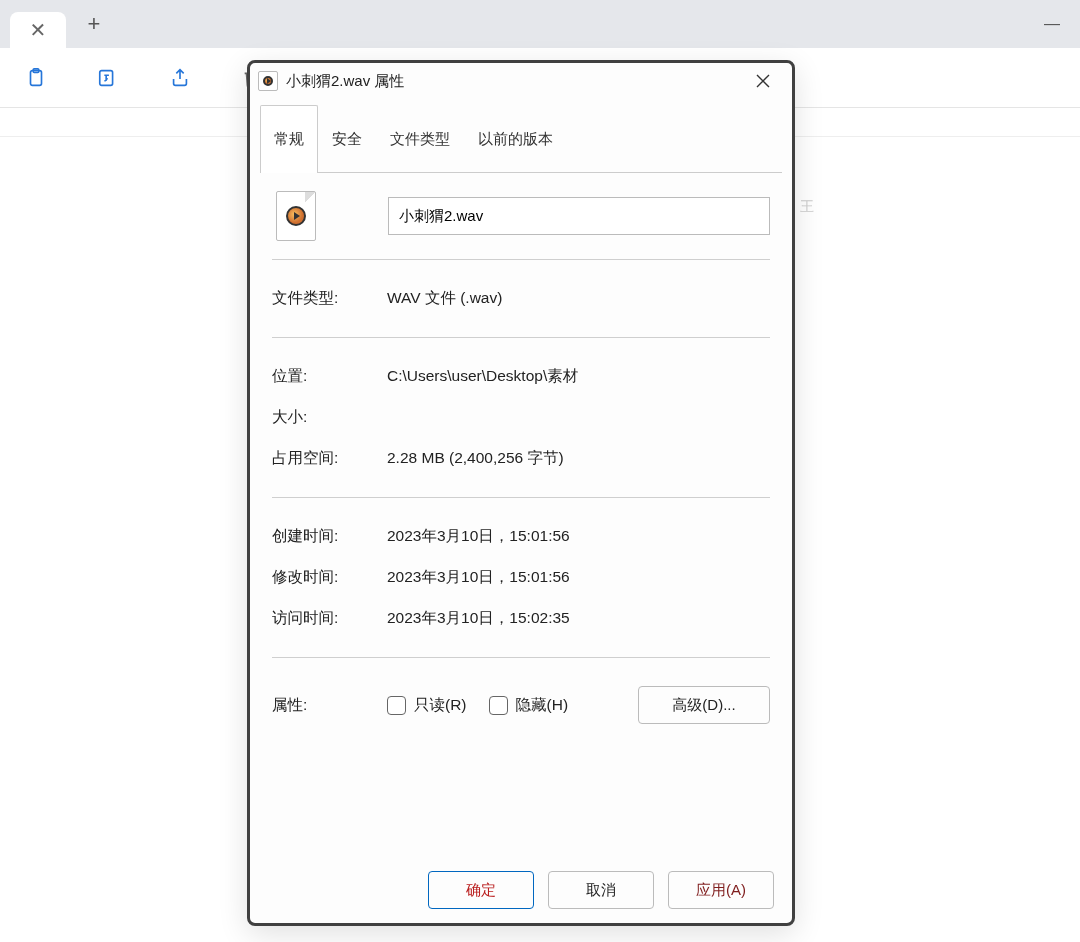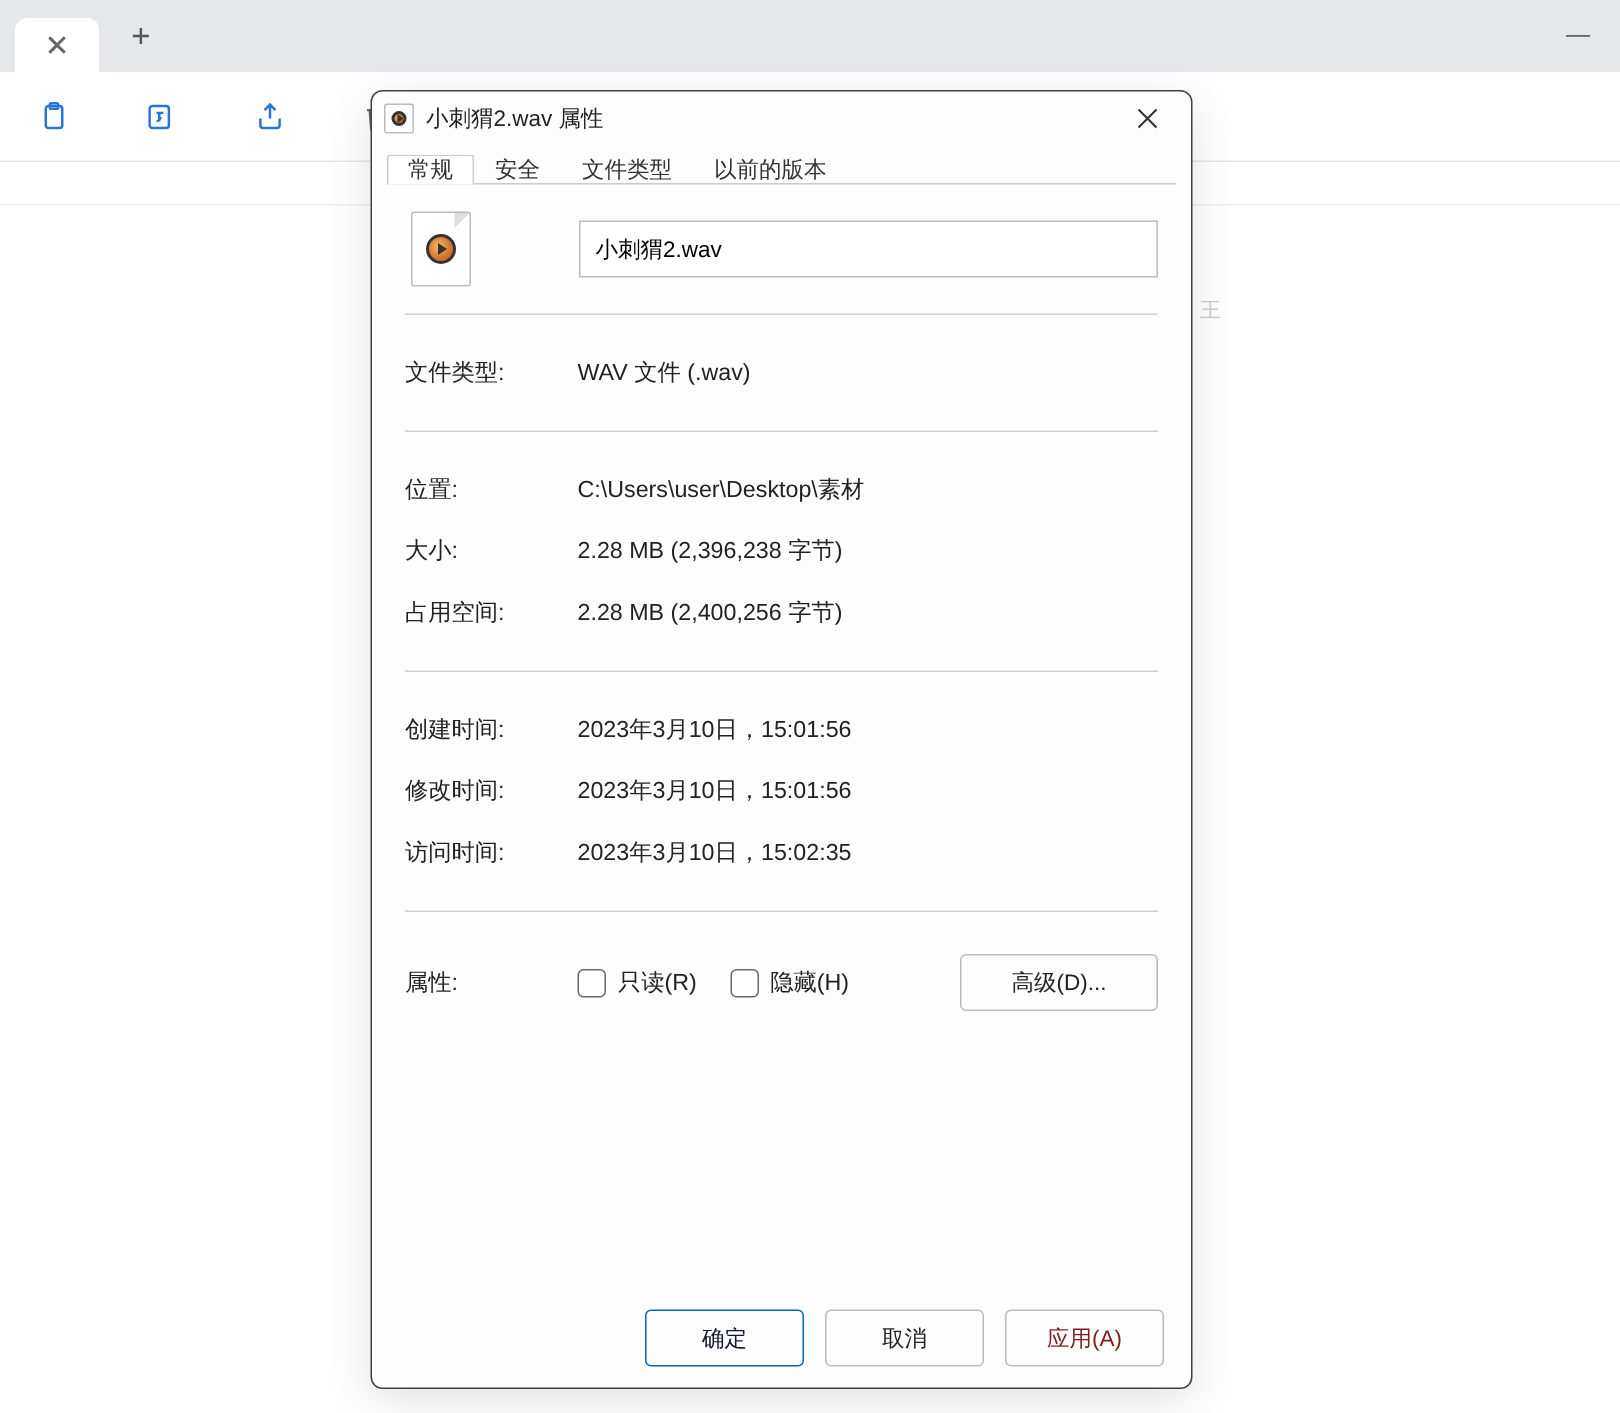--- a/index.html
+++ b/index.html
@@ -11,50 +11,50 @@
     .bg-newtab { width: 36px; height: 36px; display: flex; align-items: center; justify-content: center; color: #555; font-size: 22px; margin-left: 10px; }
     .bg-winctrl { margin-left: auto; display: flex; gap: 30px; padding-right: 10px; color: #555; }
     .bg-toolbar { height: 60px; background: #fff; border-bottom: 1px solid #e5e5e5; display: flex; align-items: center; padding: 0 20px; gap: 40px; }
     .tool-icon { width: 32px; height: 32px; display: flex; align-items: center; justify-content: center; color: #2676d9; }
     .tool-icon svg { width: 22px; height: 22px; }
     .bg-content { background: #fff; height: 834px; position: relative; }
     .bg-content::before { content: ""; position: absolute; top: 28px; left: 0; right: 0; height: 1px; background: #eee; }
     .bg-stub { position: absolute; right: 266px; top: 90px; color: #ccc; font-size: 14px; }
 
     
-    .dialog { position: absolute; left: 247px; top: 60px; width: 548px; height: 866px; background: #fdfdfd; border: 1px solid #404040; border-radius: 8px; box-shadow: 0 8px 30px rgba(0,0,0,0.12); display: flex; flex-direction: column; }
+    .dialog { position: absolute; left: 247px; top: 60px; width: 548px; height: 866px; background: #fdfdfd; border: 3px solid #404040; border-radius: 8px; box-shadow: 0 8px 30px rgba(0,0,0,0.12); display: flex; flex-direction: column; }
     .dlg-titlebar { height: 36px; display: flex; align-items: center; padding: 0 8px; }
     .dlg-icon { width: 20px; height: 20px; border: 1px solid #bbb; border-radius: 2px; display: flex; align-items: center; justify-content: center; margin-right: 8px; background: #fff; }
     .dlg-icon-inner { width: 10px; height: 10px; border-radius: 50%; border: 2px solid #333; background: radial-gradient(circle at 40% 40%, #f8c060, #d07030 60%); position: relative; }
     .dlg-icon-inner::after { content: ""; position: absolute; left: 2px; top: 0px; border-left: 4px solid #333; border-top: 3px solid transparent; border-bottom: 3px solid transparent; }
     .dlg-title { font-size: 15px; color: #222; }
     .dlg-close { margin-left: auto; width: 42px; height: 30px; display: flex; align-items: center; justify-content: center; color: #333; font-size: 18px; border-radius: 4px; }
 
     .tabs { display: flex; padding: 6px 10px 0 10px; font-size: 15px; color: #333; }
-    .tab { padding: 0 13px; border: 1px solid transparent; border-bottom: none; cursor: default; }
+    .tab { padding: 24px 13px; border: 1px solid transparent; border-bottom: none; cursor: default; }
     .tab.active { background: #fff; border-color: #ccc; border-radius: 2px 2px 0 0; position: relative; }
     .tab-baseline { height: 1px; background: #ccc; margin: 0 10px; margin-top: -1px; }
 
     .panel { flex: 1; padding: 18px 22px 10px 22px; overflow: auto; }
 
     .filehead { display: flex; align-items: center; margin-bottom: 18px; }
     .file-big-icon { width: 40px; height: 50px; border: 1px solid #bbb; border-radius: 2px; background: #fff; display: flex; align-items: center; justify-content: center; margin-left: 4px; position: relative; }
     .file-big-icon::before { content: ""; position: absolute; right: 0; top: 0; width: 10px; height: 10px; background: linear-gradient(135deg, #ddd 50%, transparent 50%); }
     .play-circ { width: 20px; height: 20px; border-radius: 50%; border: 2px solid #333; background: radial-gradient(circle at 40% 40%, #f8c060, #d07030 60%); display: flex; align-items: center; justify-content: center; }
     .play-circ::after { content: ""; border-left: 6px solid #333; border-top: 4px solid transparent; border-bottom: 4px solid transparent; margin-left: 2px; }
     .filename-input { margin-left: 72px; flex: 1; height: 38px; border: 1px solid #bbb; padding: 0 10px; font-size: 15px; background: #fff; }
 
     .sep { height: 1px; background: #cfcfcf; margin: 18px 0; }
 
     .row { display: flex; align-items: center; padding: 10px 0; font-size: 15.5px; color: #222; }
     .row .label { width: 115px; flex-shrink: 0; }
     .row .value { flex: 1; }
 
     .btn { height: 38px; padding: 0 20px; border: 1px solid #bbb; background: #fdfdfd; border-radius: 4px; font-size: 15px; color: #222; min-width: 100px; display: inline-flex; align-items: center; justify-content: center; }
-    .btn.primary { border-color: #0067c0; color: #0f172a; }
+    .btn.primary { border-color: #0067c0; color: #b91c1c; }
     .btn.disabled { color: #7f1d1d; }
 
     .change-btn { margin-left: auto; width: 155px; }
     .adv-btn { margin-left: auto; width: 132px; }
 
     .attr-row { display: flex; align-items: center; gap: 22px; }
     .chk { display: flex; align-items: center; gap: 8px; text-align: center; }
     .chkbox { width: 19px; height: 19px; border: 1.5px solid #666; border-radius: 4px; background: #fff; }
 
     .dlg-footer { padding: 14px 18px; display: flex; justify-content: flex-end; gap: 14px; }
@@ -135,21 +135,20 @@
     </div>
 
     <div class="sep"></div>
 
     <div class="row">
       <span class="label">位置:</span>
       <span class="value">C:\Users\user\Desktop\素材</span>
     </div>
     <div class="row">
       <span class="label">大小:</span>
-      <span class="value">2.28 MB (2,396,238 字节)</span>
     </div>
     <div class="row">
       <span class="label">占用空间:</span>
       <span class="value">2.28 MB (2,400,256 字节)</span>
     </div>
 
     <div class="sep"></div>
 
     <div class="row">
       <span class="label">创建时间:</span>

